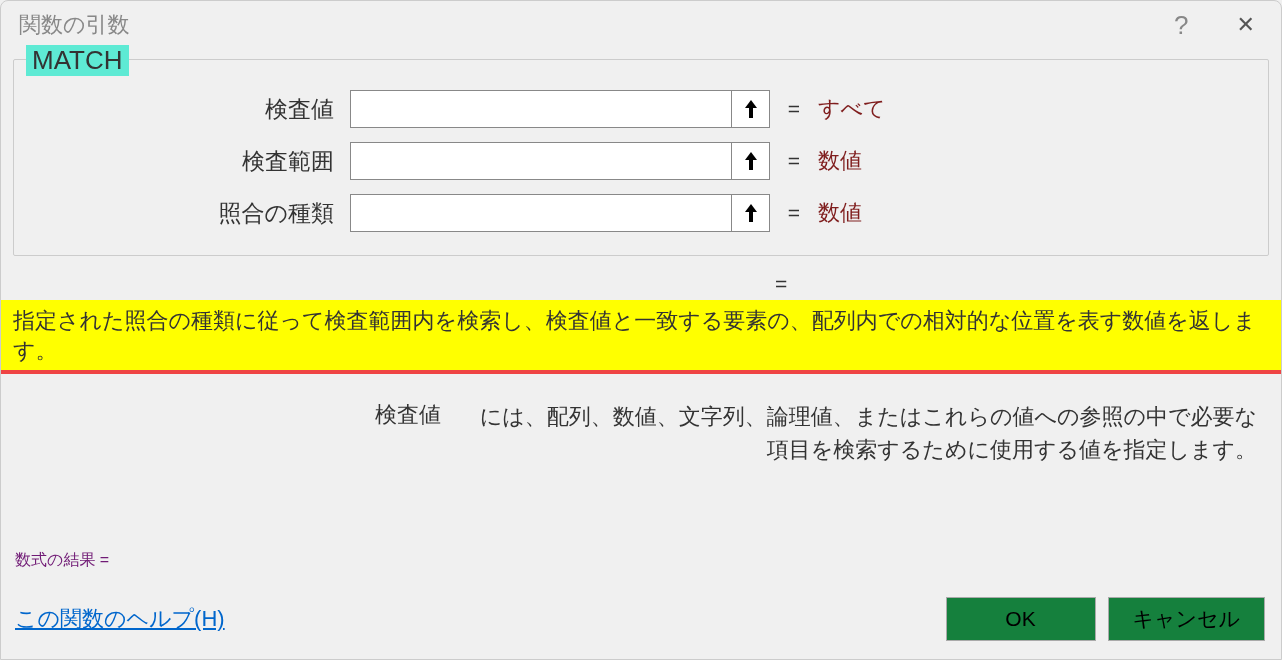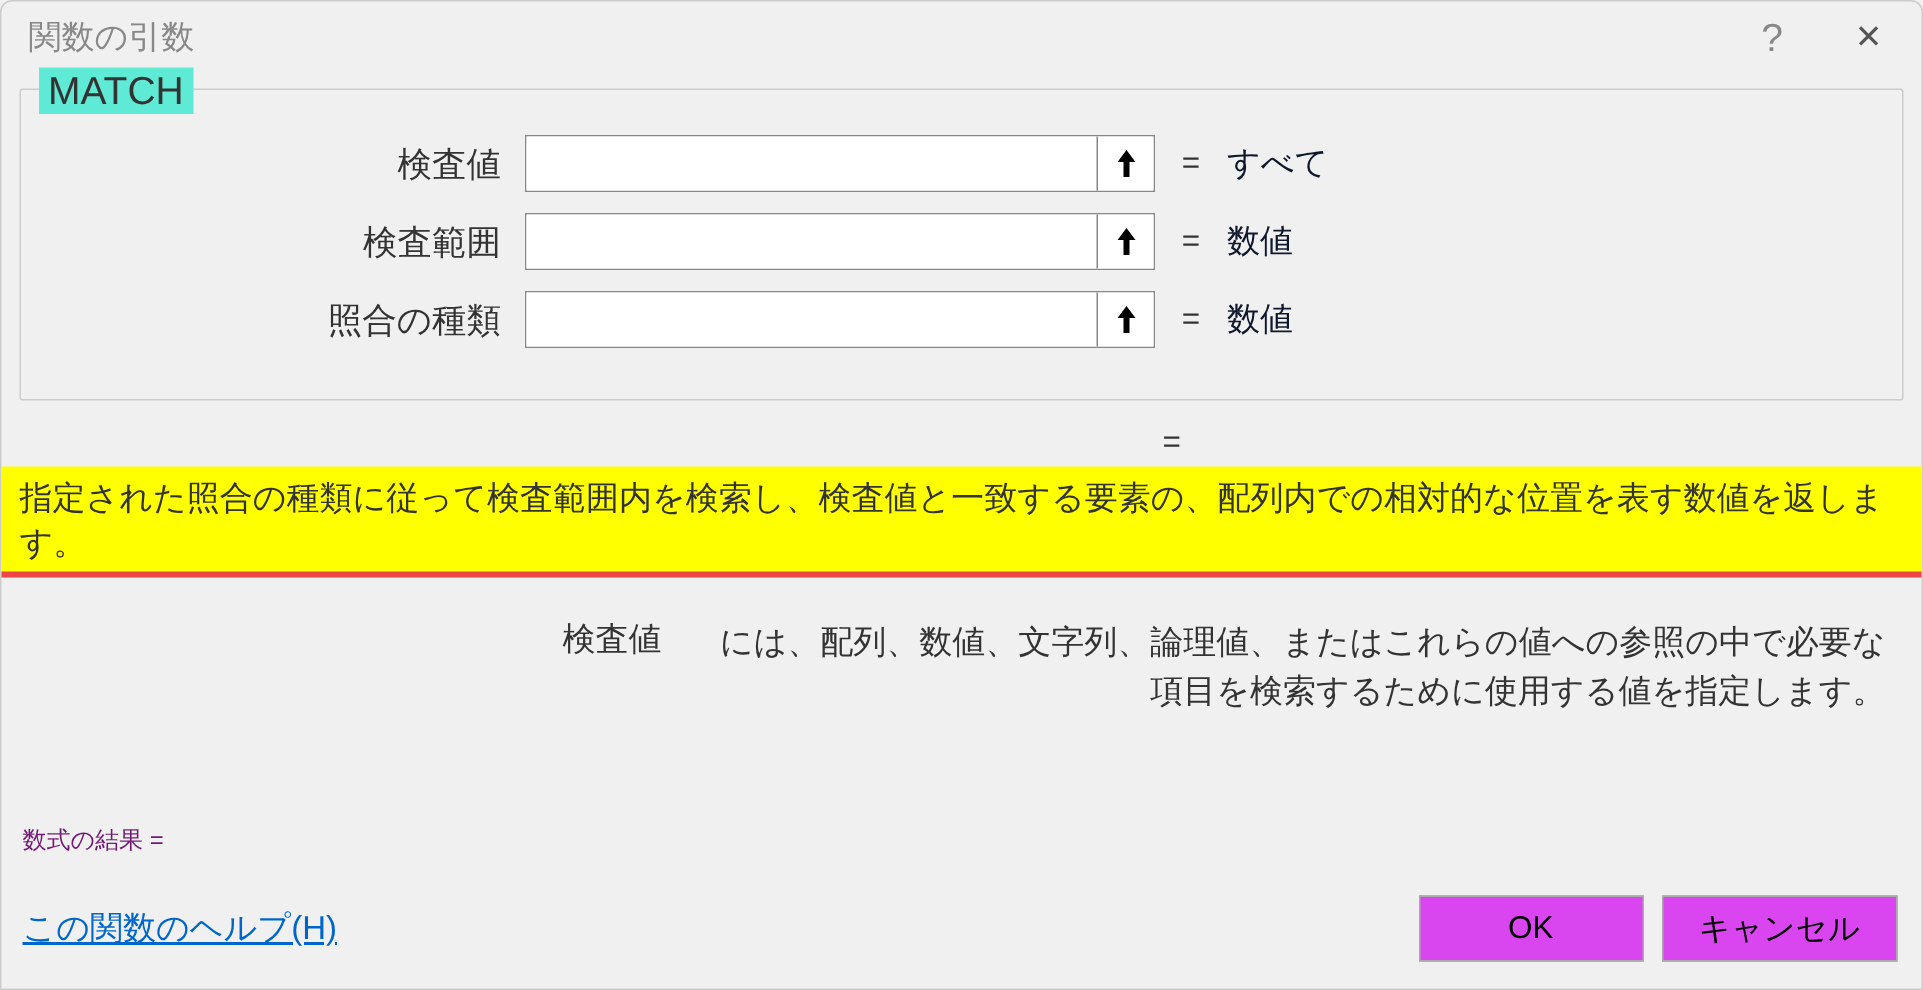--- a/index.html
+++ b/index.html
@@ -72,21 +72,21 @@
       font-size: 26px;
       color: #333;
     }
     .input-row {
       display: flex;
       align-items: center;
       margin-bottom: 14px;
       gap: 16px;
     }
     .input-row:last-child {
-      margin-bottom: 16px;
+      margin-bottom: 5px;
     }
     .input-label {
       width: 300px;
       text-align: right;
       font-size: 23px;
       color: #333;
     }
     .input-wrapper {
       display: flex;
       align-items: stretch;
@@ -117,21 +117,21 @@
       height: 22px;
     }
     .equals {
       font-size: 21px;
       color: #333;
       width: 16px;
       text-align: center;
     }
     .input-hint {
       font-size: 22px;
-      color: #0f172a;
+      color: #7f1d1d;
     }
     .result-row {
       display: flex;
       align-items: center;
       padding: 6px 0 4px 0;
     }
     .result-equals {
       margin-left: 762px;
       font-size: 21px;
       color: #333;
@@ -183,21 +183,21 @@
       font-size: 22px;
       cursor: pointer;
     }
     .button-group {
       display: flex;
       gap: 12px;
     }
     .btn {
       min-width: 150px;
       height: 44px;
-      background: #d946ef;
+      background: #15803d;
       border: 1px solid #aaa;
       font-size: 21px;
       cursor: pointer;
       padding: 0 24px;
     }
   </style>
 </head>
 <body>
 
 <div class="dialog">

